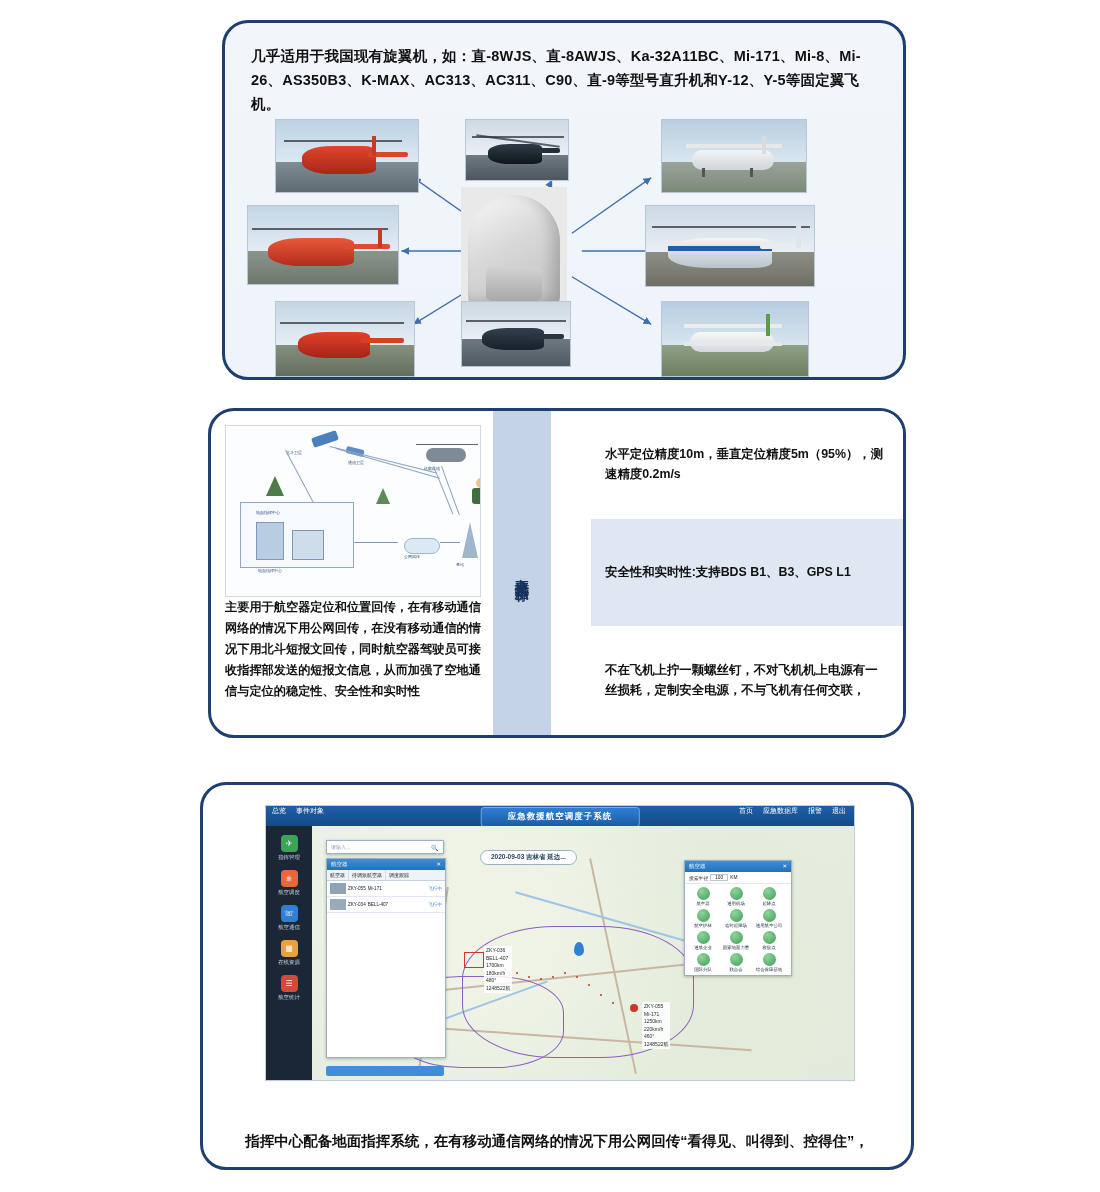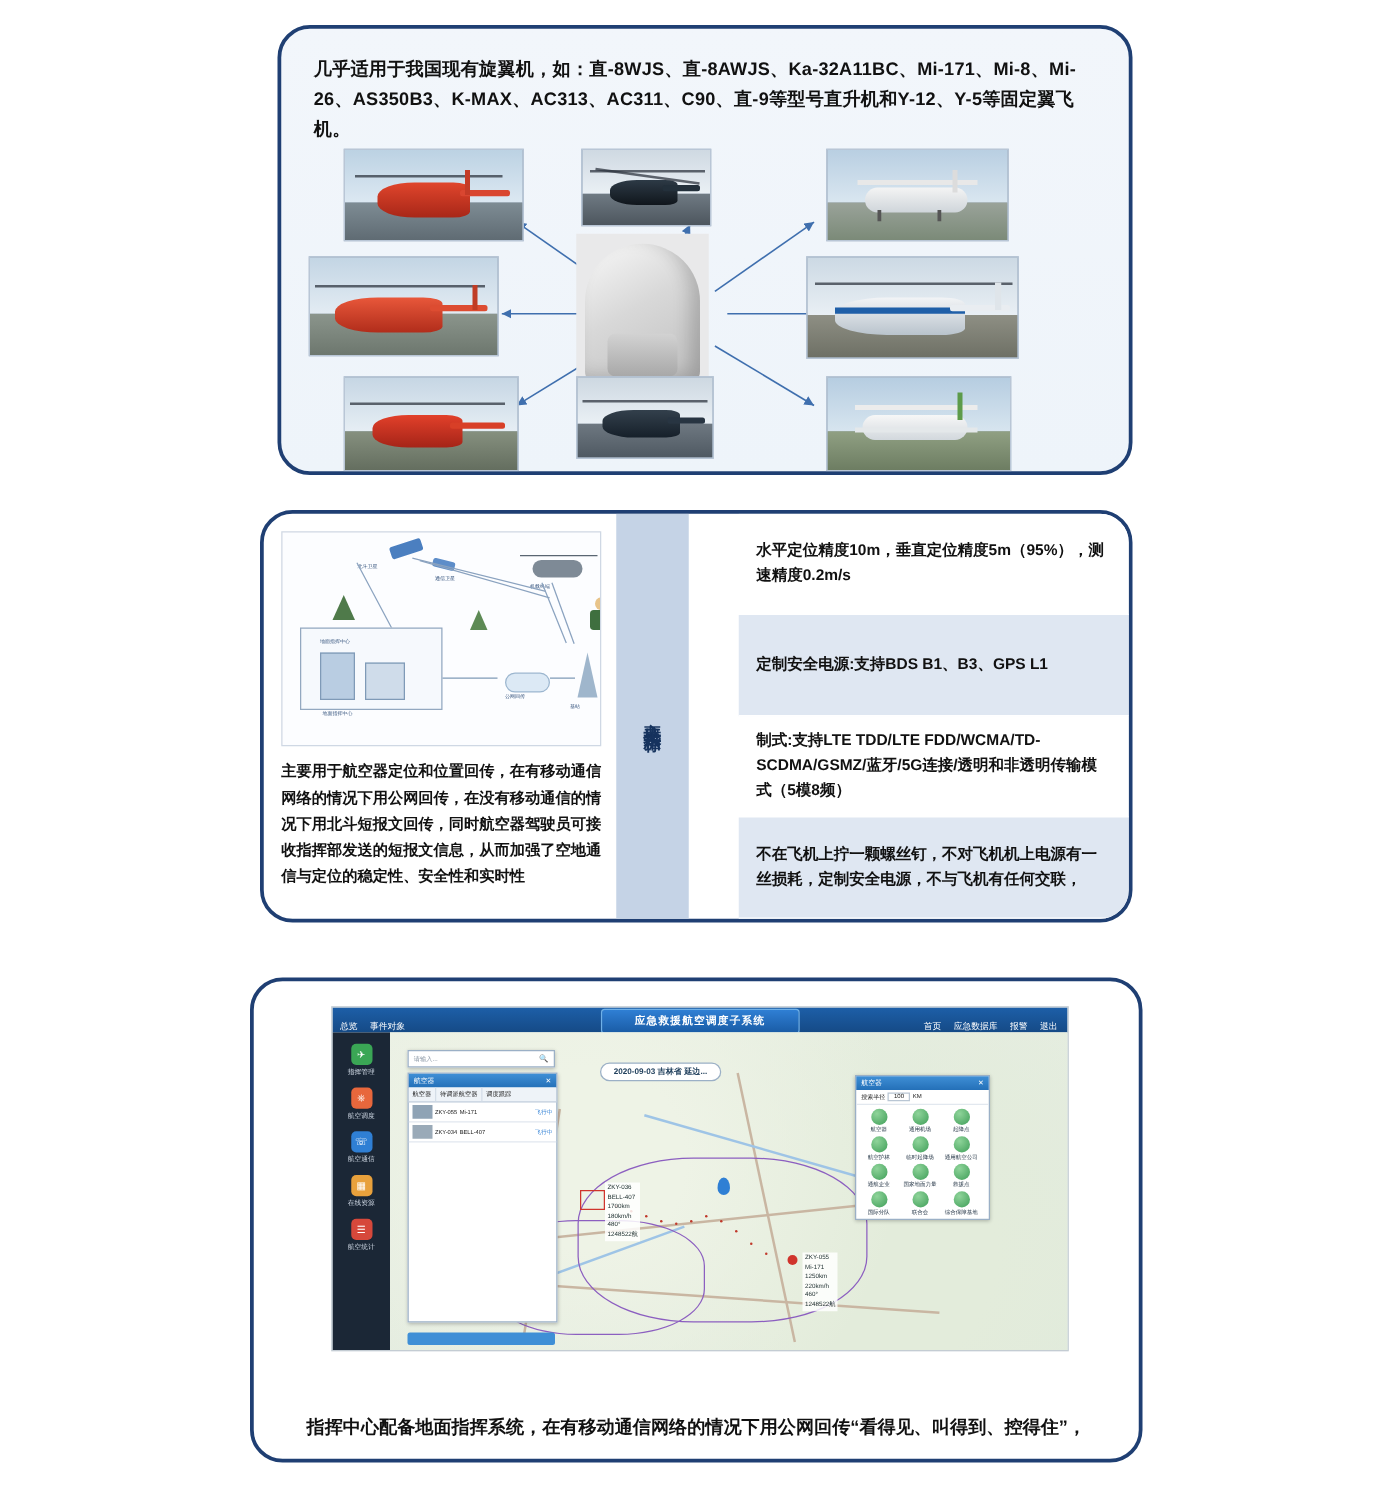--- a/index.html
+++ b/index.html
@@ -117,21 +117,20 @@
     flex-direction: column;
   }
   .diagram-box {
     height: 170px;
     border: 1px solid #cfd8e4;
     background: #fcfdff;
     position: relative;
     overflow: hidden;
   }
   .diagram-desc {
-    margin-top: 10px;
     font-size: 12.2px;
     line-height: 1.72;
     font-weight: bold;
     color: #111;
   }
   .vlabel {
     width: 58px;
     background: #c5d3e6;
     display: flex;
     align-items: center;
@@ -183,21 +182,21 @@
     width: 590px;
     height: 276px;
     background: #dfe6ea;
     overflow: hidden;
     border: 1px solid #c4ccd3;
     box-sizing: border-box;
   }
   .sys-topbar {
     position: absolute; left:0; top:0; right:0; height:20px;
     background: linear-gradient(180deg,#1d5fa8,#154a86);
-    color: #fff; font-size: 7px; display:flex; align-items:flex-end;
+    color: #fff; font-size: 7px; display:flex; align-items:flex-start;
   }
   .sys-title {
     position:absolute; left:50%; transform:translateX(-50%);
     top:1px;
     background: linear-gradient(180deg,#2f7fd4,#1a5ca6);
     padding: 3px 26px; border-radius: 3px;
     font-size: 8.5px; letter-spacing: 1px; font-weight:bold;
     border:1px solid #6fb0e8;
   }
   .sys-left {
@@ -392,22 +391,21 @@
       </div>
       <div class="diagram-desc">主要用于航空器定位和位置回传，在有移动通信网络的情况下用公网回传，在没有移动通信的情况下用北斗短报文回传，同时航空器驾驶员可接收指挥部发送的短报文信息，从而加强了空地通信与定位的稳定性、安全性和实时性</div>
     </div>
 
     <div class="vlabel">
       <span>主要技术指标</span>
     </div>
 
     <div class="spec-col">
       <div class="spec-row">水平定位精度10m，垂直定位精度5m（95%），测速精度0.2m/s</div>
-      <div class="spec-row">定制安全电源:支持BDS B1、B3、GPS L1</div>
-      <div class="spec-row">制式:支持LTE TDD/LTE FDD/WCMA/TD-SCDMA/GSMZ/蓝牙/5G连接/透明和非透明传输模式（5模8频）</div>
+      <div class="spec-row">安全性和实时性:支持BDS B1、B3、GPS L1</div>
       <div class="spec-row">不在飞机上拧一颗螺丝钉，不对飞机机上电源有一丝损耗，定制安全电源，不与飞机有任何交联，</div>
     </div>
 
   </div>
 </div>
 
 <div class="panel" id="panel-system">
 
   <div class="screenshot">
 

